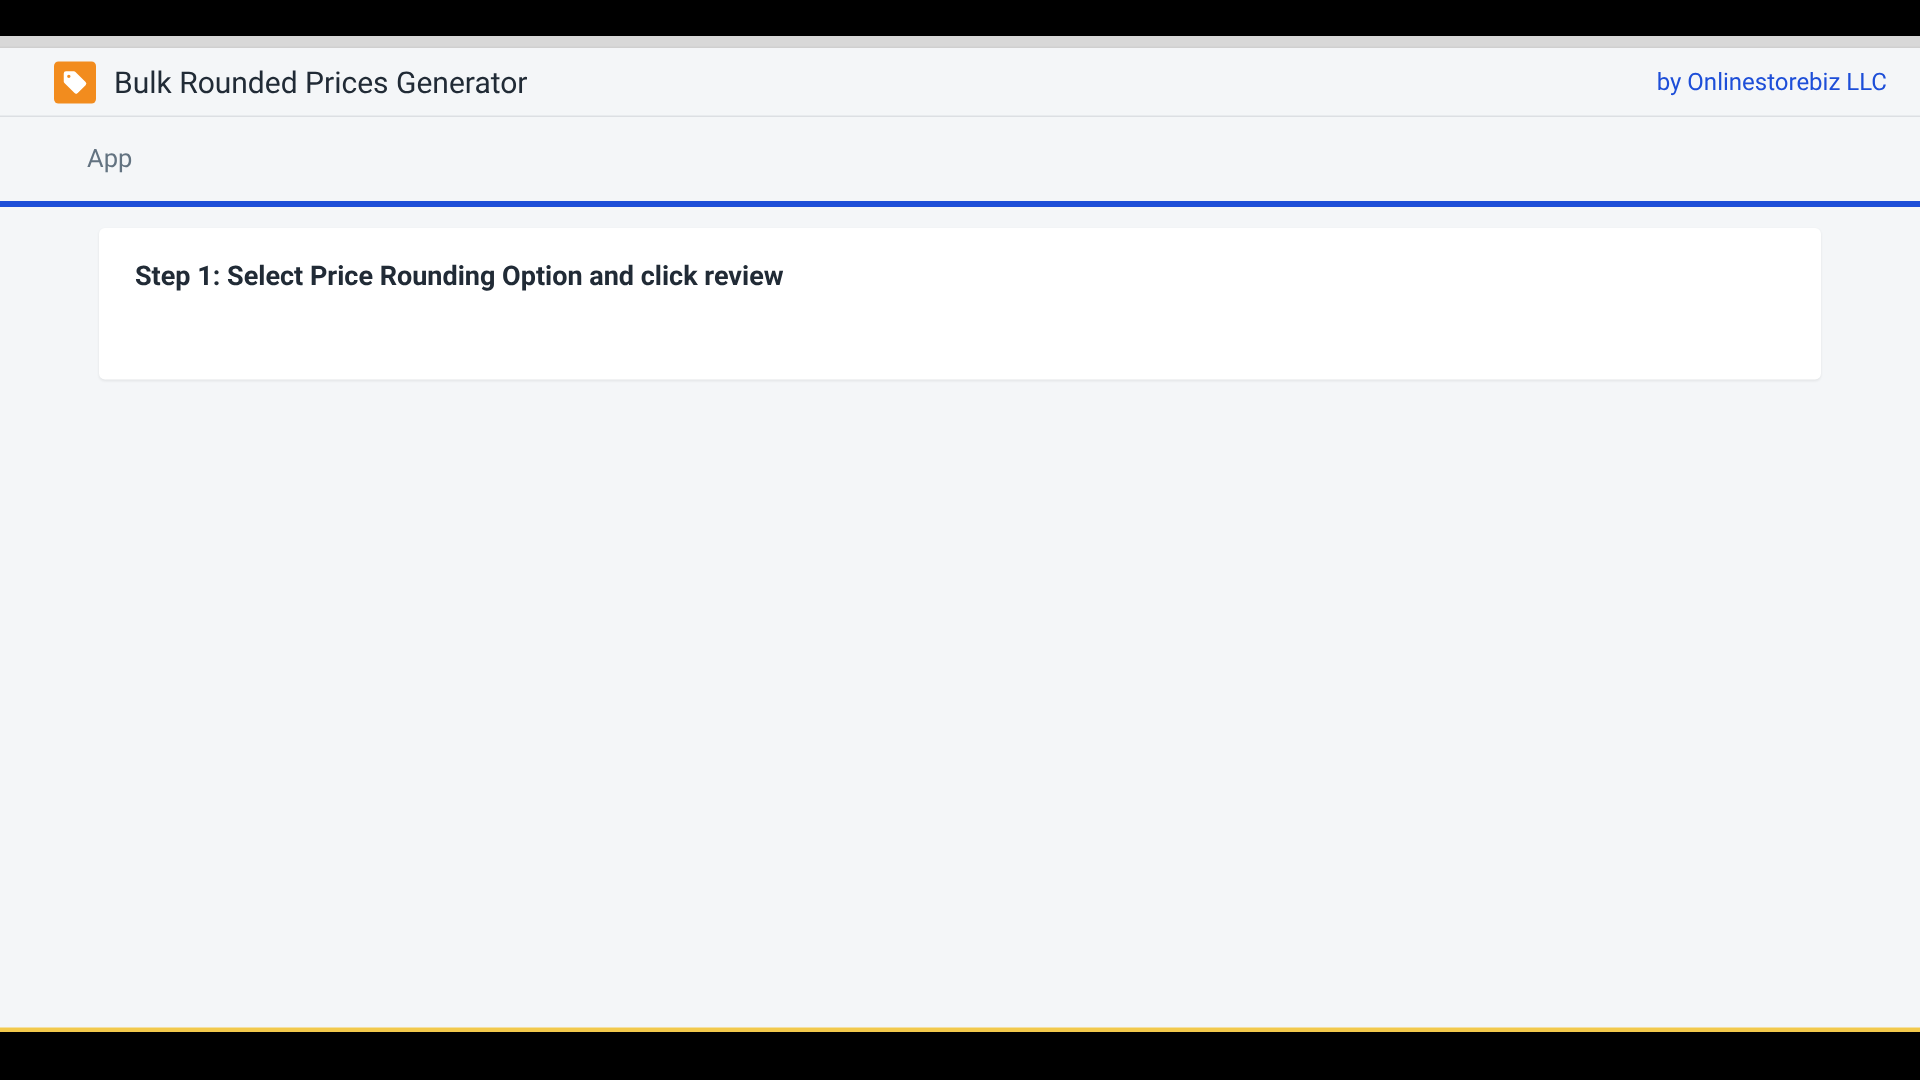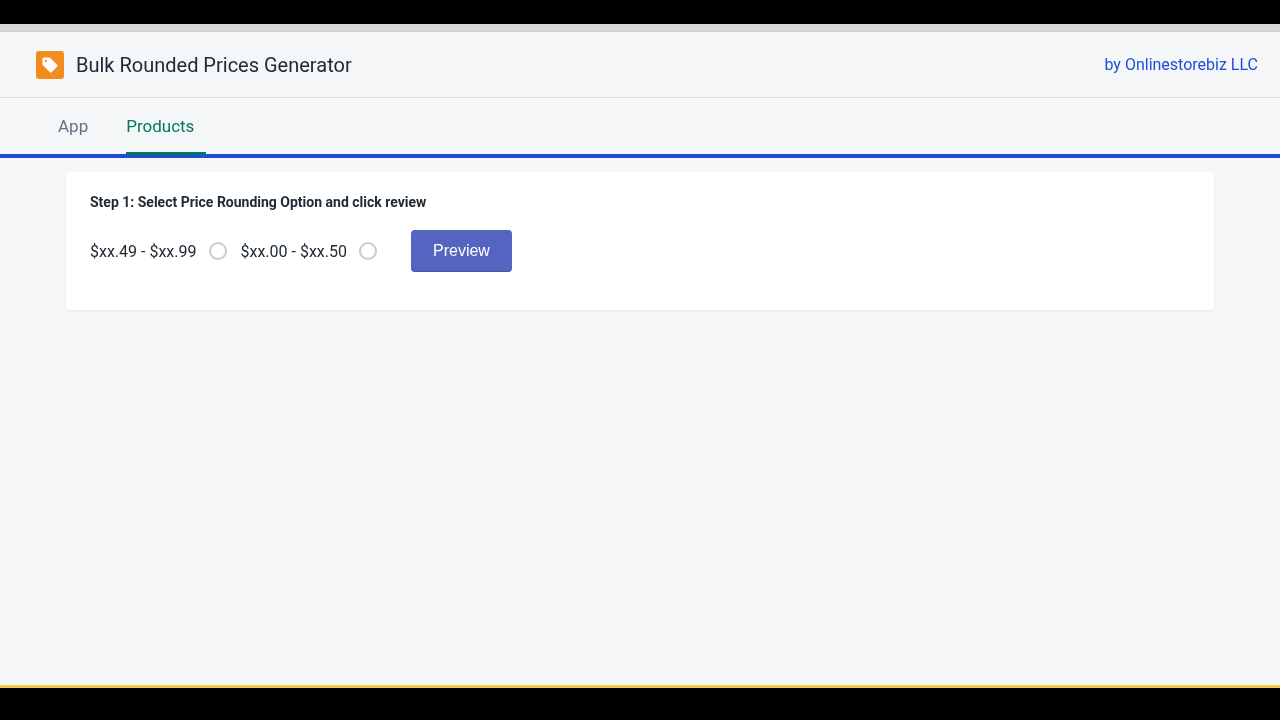--- a/index.html
+++ b/index.html
@@ -19,21 +19,21 @@
     background: #d8d8d8;
     height: 8px;
     width: 100%;
     border-bottom: 1px solid #cfcfcf;
   }
   .header {
     display: flex;
     align-items: center;
     justify-content: space-between;
     background: #f4f6f8;
-    height: 66px;
+    height: 46px;
     padding: 0 22px 0 36px;
     border-bottom: 1px solid #dcdfe3;
   }
   .header-left {
     display: flex;
     align-items: center;
     gap: 12px;
   }
   .app-icon {
     width: 28px;
@@ -88,21 +88,21 @@
   .content-wrap {
     padding: 14px 66px;
   }
   .card {
     background: #fff;
     border-radius: 4px;
     box-shadow: 0 1px 2px rgba(0,0,0,0.08);
     padding: 22px 24px 38px 24px;
   }
   .step-title {
-    font-size: 14px;
+    font-size: 18px;
     font-weight: 700;
     color: #212b36;
     margin-bottom: 20px;
   }
   .options-row {
     display: flex;
     align-items: center;
     gap: 14px;
   }
   .opt-group {
@@ -165,36 +165,22 @@
     </div>
     <div class="app-title">Bulk Rounded Prices Generator</div>
   </div>
   <div class="vendor">by Onlinestorebiz LLC</div>
 </div>
 
 <div class="tabs">
   <div class="tab">
     <span>App</span>
   </div>
-  <div class="tab active">
-    <span>Products</span>
-  </div>
 </div>
 
 <div class="content-wrap">
   <div class="card">
     <div class="step-title">Step 1: Select Price Rounding Option and click review</div>
-    <div class="options-row">
-      <div class="opt-group">
-        <span class="opt-label">$xx.49 - $xx.99</span>
-        <span class="radio"></span>
-      </div>
-      <div class="opt-group">
-        <span class="opt-label">$xx.00 - $xx.50</span>
-        <span class="radio"></span>
-      </div>
-      <button class="preview-btn">Preview</button>
-    </div>
   </div>
 </div>
 
 <div class="yellow-strip"></div>
 <div class="bottombar"></div>
 
 </body></html>

